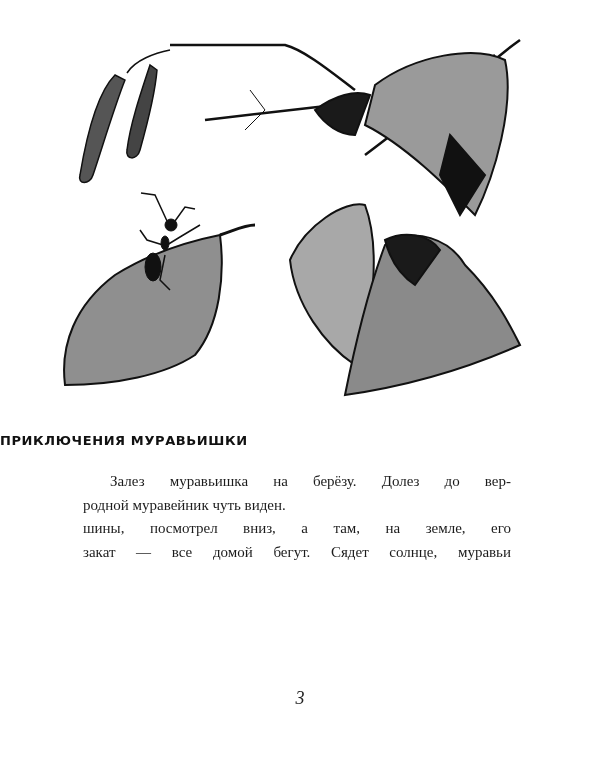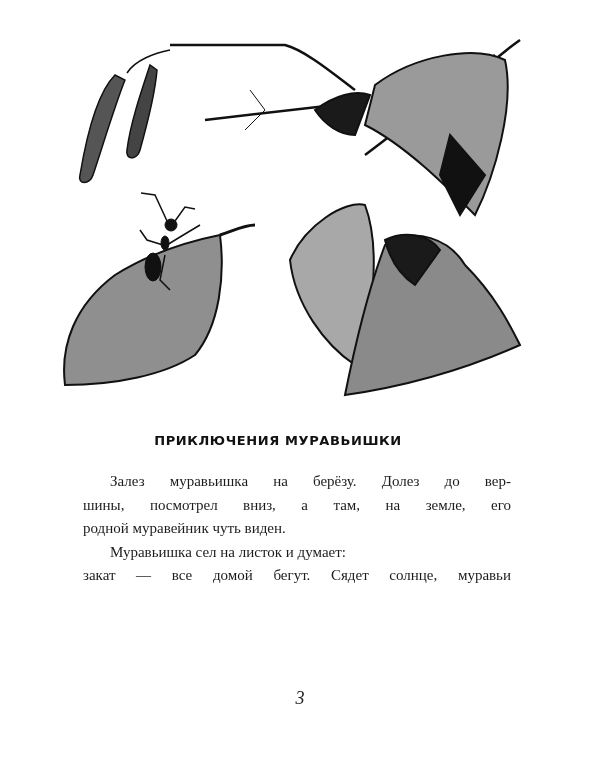--- a/index.html
+++ b/index.html
@@ -1,18 +1,18 @@
 <!DOCTYPE html>
 <html><head>
 <meta charset="utf-8">
 <style>
   html, body { margin: 0; padding: 0; background: #ffffff; }
   body { width: 600px; height: 777px; position: relative; overflow: hidden; font-family: "Liberation Serif", serif; color: #1a1a1a; }
   .illustration { position: absolute; left: 55px; top: 25px; width: 480px; height: 395px; }
-  .title { position: absolute; left: 0; width: 532px; top: 433px; text-align: center; font-family: "DejaVu Sans", sans-serif; font-weight: bold; font-size: 13px; letter-spacing: 0.6px; color: #111; padding-left: 12px; }
+  .title { position: absolute; left: 0; width: 532px; top: 433px; text-align: left; font-family: "DejaVu Sans", sans-serif; font-weight: bold; font-size: 13px; letter-spacing: 0.6px; color: #111; }
   .body-text { position: absolute; left: 83px; top: 470px; width: 428px; font-family: Liberation Serif, serif; font-size: 15px; line-height: 23.5px; color: #1c1c1c; }
   .line { display: block; white-space: nowrap; }
   .justify { text-align: justify; text-align-last: justify; }
   .indent { padding-left: 27px; }
   .page-number { position: absolute; left: 0; width: 600px; top: 688px; text-align: center; font-family: "Liberation Serif", serif; font-style: italic; font-size: 18px; color: #222; }
 </style>
 </head>
 <body>
 
 <div class="illustration">
@@ -51,19 +51,18 @@
       <path d="M112,220 L125,212 L145,200" fill="none" stroke-width="1.5"></path>
       <path d="M110,230 L105,255 L115,265" fill="none" stroke-width="1.5"></path>
     </g>
   </svg>
 </div>
 
 <div class="title">ПРИКЛЮЧЕНИЯ МУРАВЬИШКИ</div>
 
 <div class="body-text">
   <span class="line justify indent">Залез муравьишка на берёзу. Долез до вер-</span>
+  <span class="line">родной муравейник чуть виден.</span>
   <span class="line justify">шины, посмотрел вниз, а там, на земле, его</span>
-  <span class="line">родной муравейник чуть виден.</span>
-  <span class="line indent">Муравьишка сел на листок и думает:</span>
   <span class="line justify">закат — все домой бегут. Сядет солнце, муравьи</span>
 </div>
 
 <div class="page-number">3</div>
 
 </body></html>

